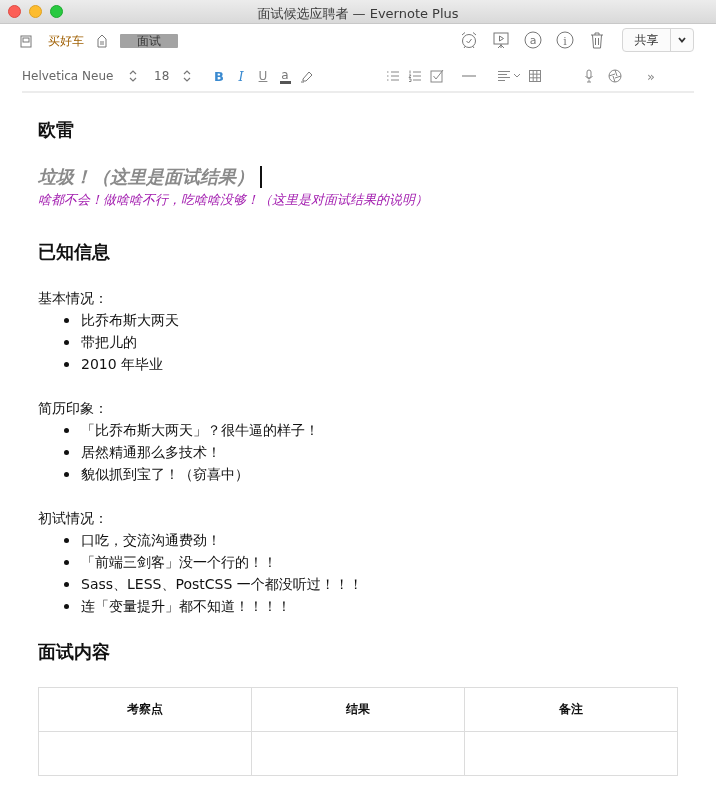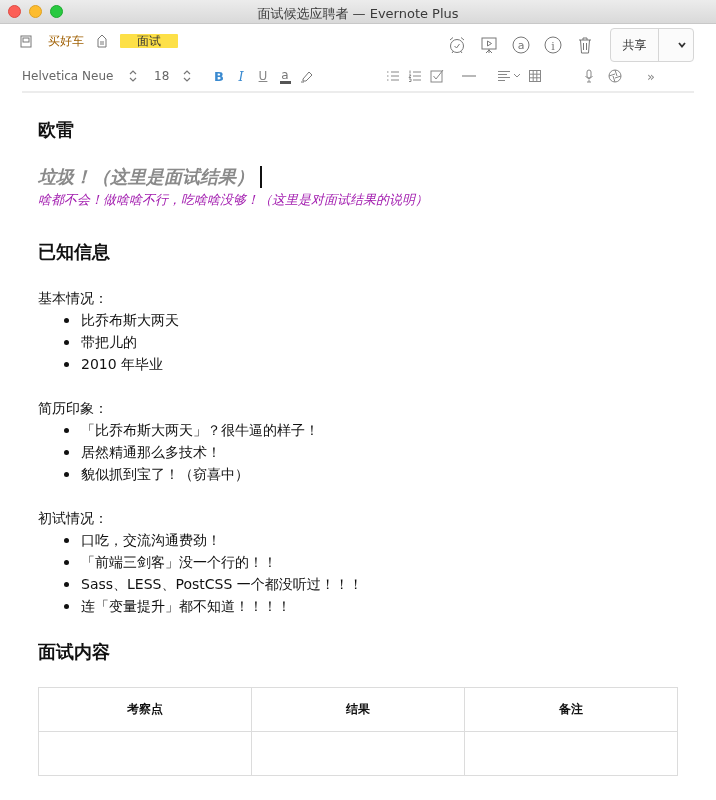--- a/index.html
+++ b/index.html
@@ -21,26 +21,26 @@
   .title { font-size: 13px; color: #3a3a3a; }
 
   
   .metarow {
     position: absolute; left: 0; top: 24px; width: 716px; height: 34px;
     display: flex; align-items: center; padding-left: 20px;
   }
   .notebook { display: flex; align-items: center; gap: 16px; font-size: 12px; color: #a16207; }
   .tag-icon { margin-left: 12px; width: 12px; height: 14px; display: inline-block; }
   .tag-pill {
-    margin-left: 12px; background: #fde047; color: #333; font-size: 12px;
+    margin-left: 12px; background: #a3a3a3; color: #333; font-size: 12px;
     width: 58px; height: 14px; line-height: 14px; text-align: center; border-radius: 1px;
   }
   .meta-actions { position: absolute; right: 22px; top: 4px; display: flex; align-items: center; gap: 10px; }
   .iconbtn { width: 22px; height: 22px; display: flex; align-items: center; justify-content: center; color: #777; }
-  .share-group { display: flex; border: 1px solid #d6d6d6; border-radius: 4px; height: 34px; background: #fbfbfb; margin-left: 4px; gap: 12px; }
+  .share-group { display: flex; border: 1px solid #d6d6d6; border-radius: 4px; height: 24px; background: #fbfbfb; margin-left: 4px; }
   .share-btn { width: 48px; font-size: 12px; color: #333; display: flex; align-items: center; justify-content: center; border-right: 1px solid #d6d6d6; }
   .share-drop { width: 22px; display: flex; align-items: center; justify-content: center; font-size: 9px; color: #333; }
 
   
   .fmtbar {
     position: absolute; left: 22px; top: 62px; width: 672px; height: 28px;
     display: flex; align-items: center; font-size: 12px; color: #666;
   }
   .fmtbar .font-name { width: 96px; color: #666; }
   .fmtbar .font-size { margin-left: 16px; width: 20px; color: #666; }

